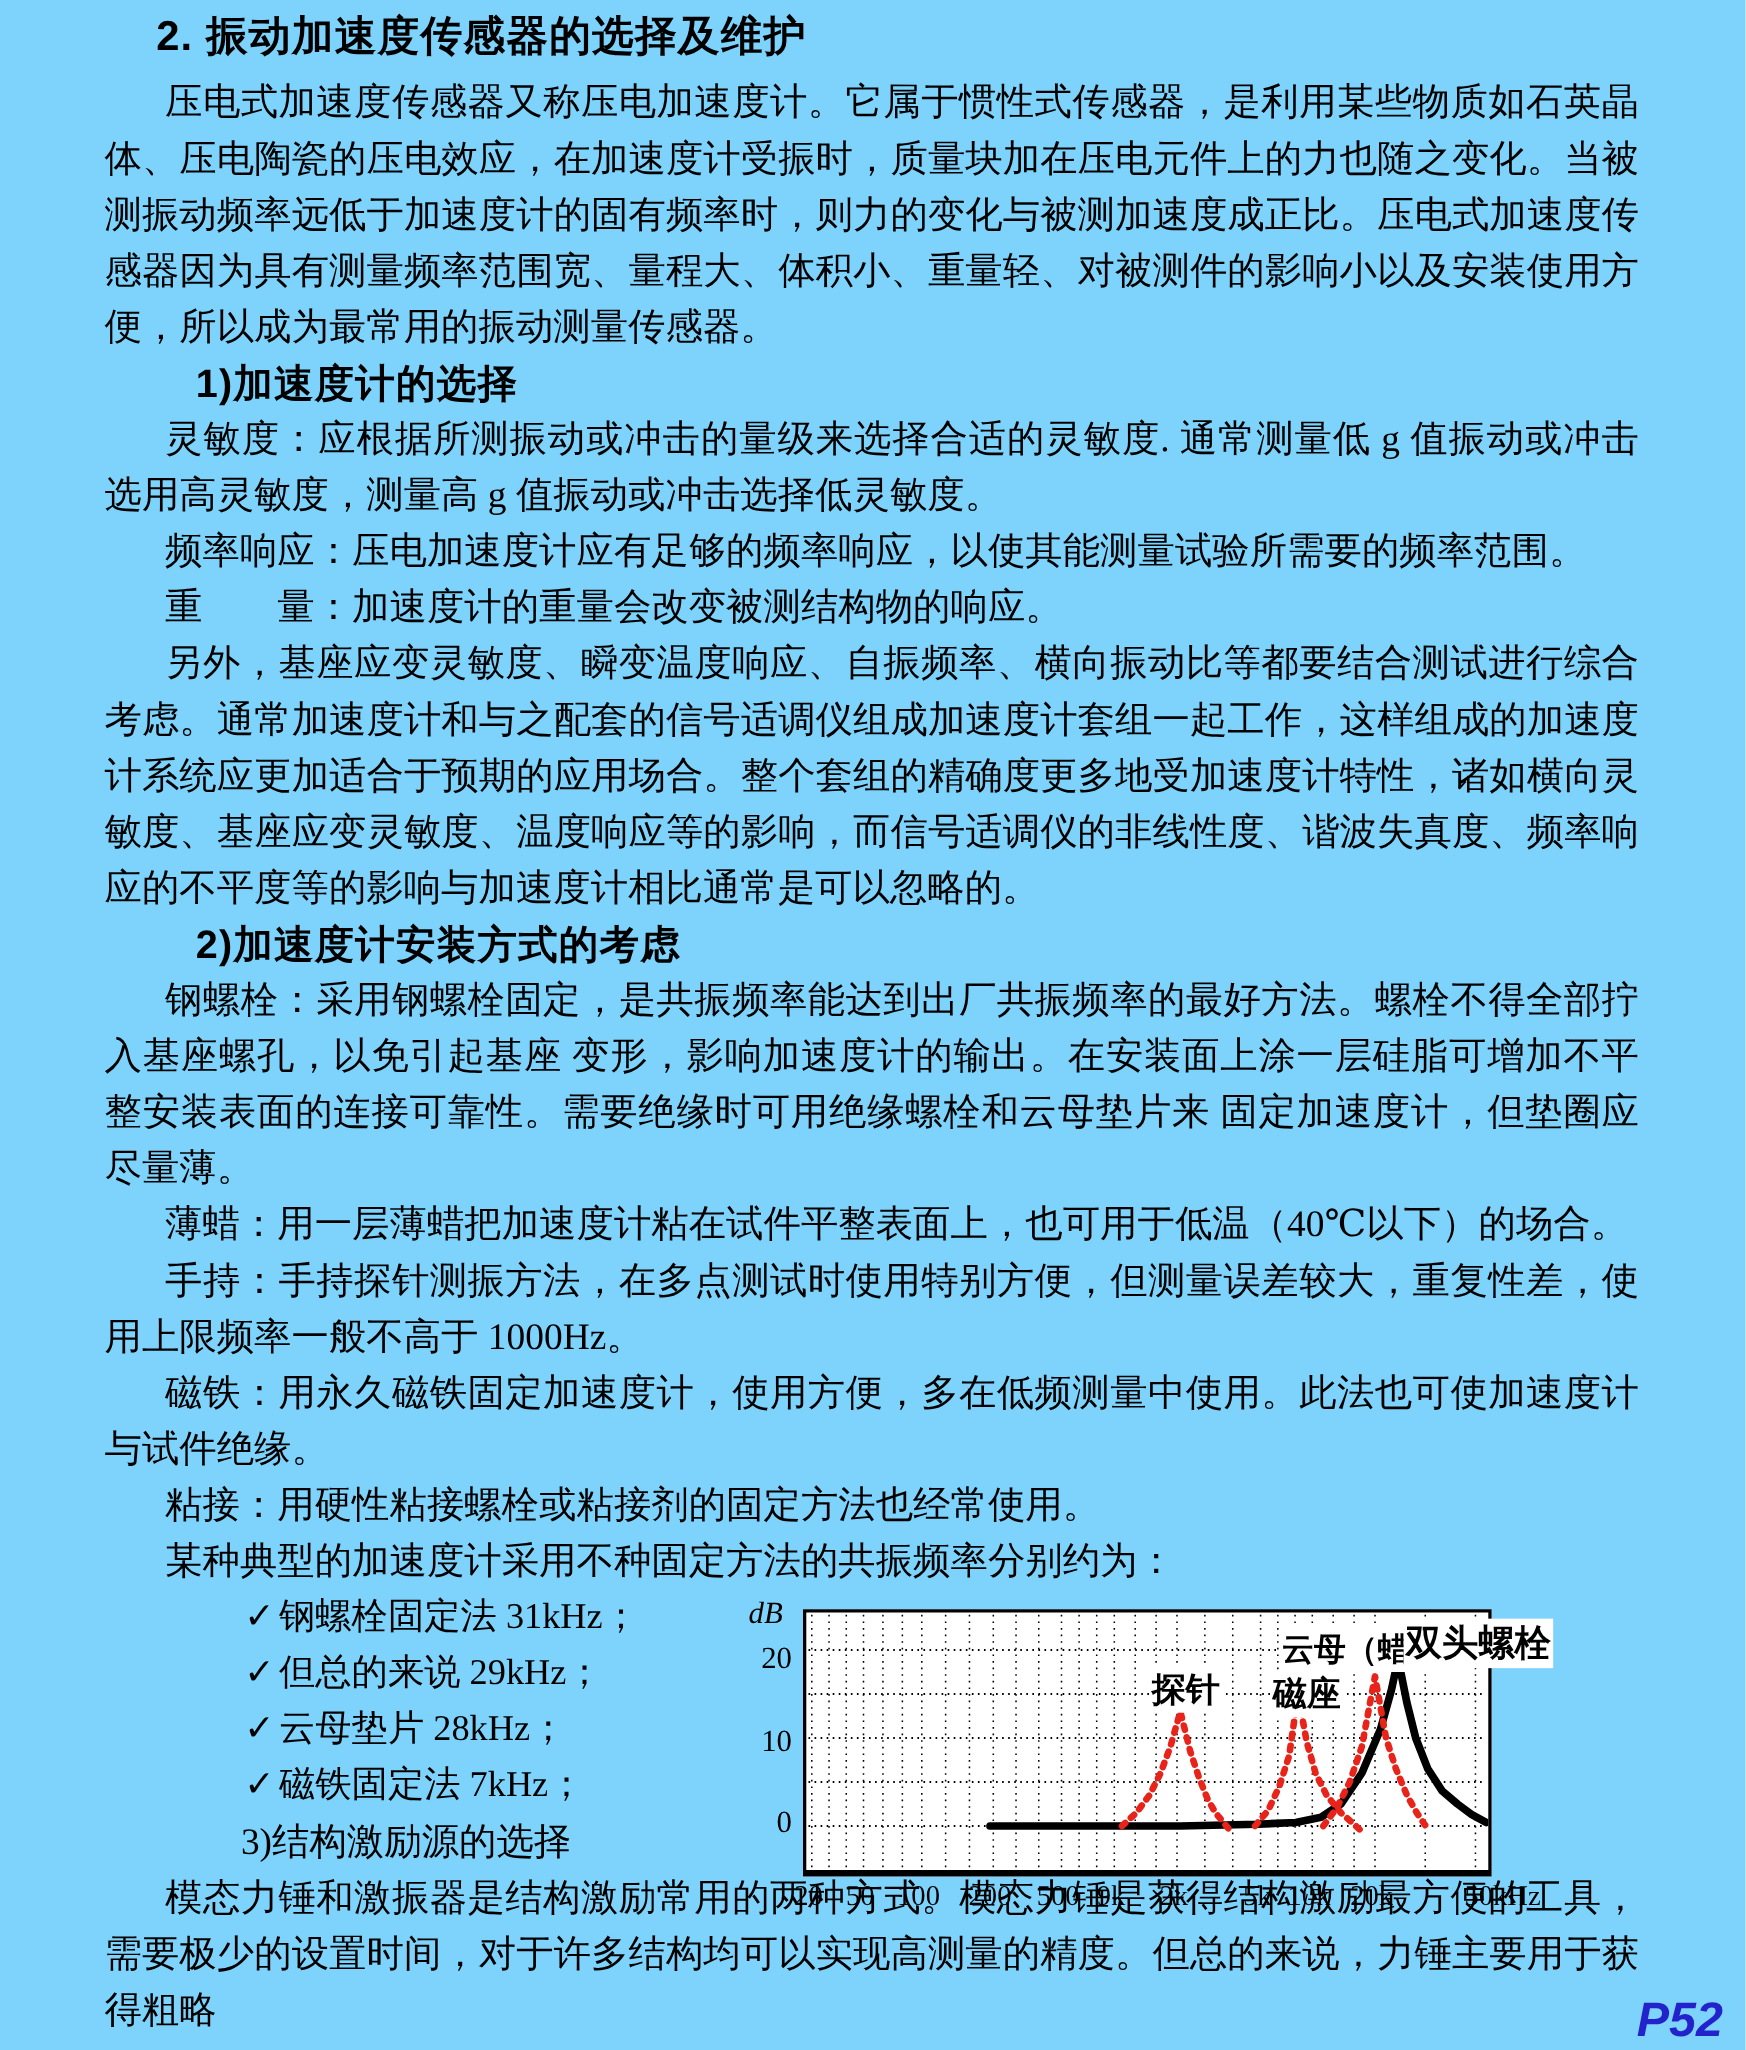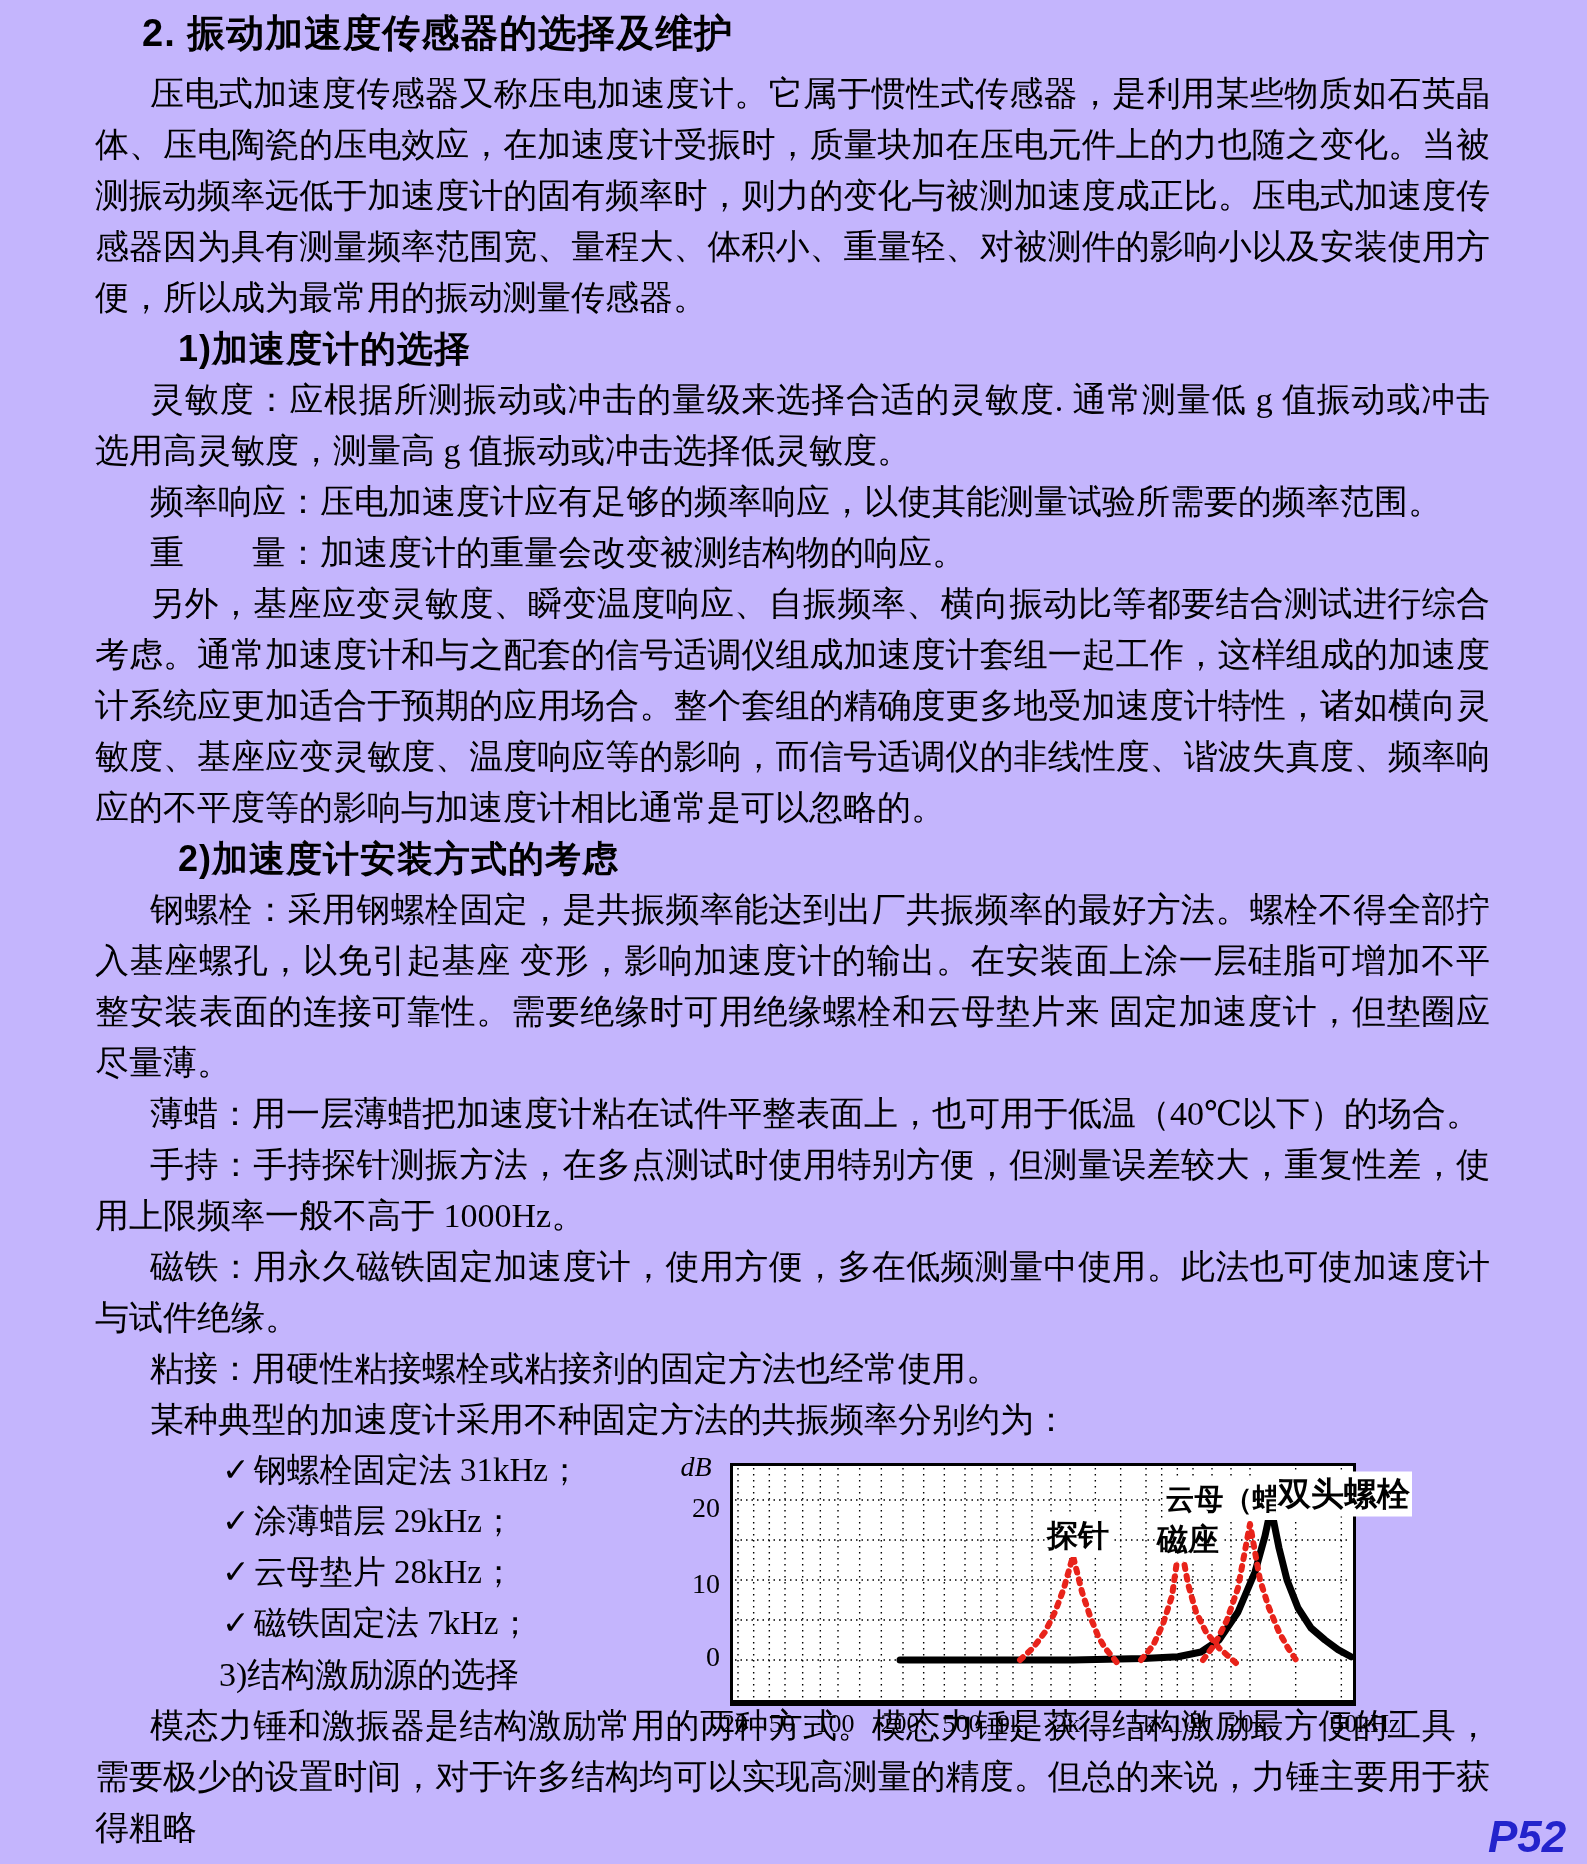--- a/index.html
+++ b/index.html
@@ -1,19 +1,19 @@
 <!DOCTYPE html>
 <html><head>
 <meta charset="utf-8">
 <style>
   html,body{margin:0;padding:0;background:#ffffff;}
   .page{
     position:relative;
     width:1587px;height:1864px;
-    background:#c4b5fd;
+    background:#7dd3fc;
     color:#000;
     font-family:"Liberation Serif","DejaVu Serif",serif;
     overflow:hidden;
   }
   h1.doc-title{
     margin:0 0 12px 142px;
     padding-top:10px;
     font-family:"Liberation Sans","DejaVu Sans",sans-serif;
     font-weight:bold;
     font-size:38px;line-height:46px;
@@ -102,21 +102,21 @@
   <p class="body-par">钢螺栓：采用钢螺栓固定，是共振频率能达到出厂共振频率的最好方法。螺栓不得全部拧入基座螺孔，以免引起基座 变形，影响加速度计的输出。在安装面上涂一层硅脂可增加不平整安装表面的连接可靠性。需要绝缘时可用绝缘螺栓和云母垫片来 固定加速度计，但垫圈应尽量薄。</p>
   <p class="body-par">薄蜡：用一层薄蜡把加速度计粘在试件平整表面上，也可用于低温（40℃以下）的场合。</p>
   <p class="body-par">手持：手持探针测振方法，在多点测试时使用特别方便，但测量误差较大，重复性差，使用上限频率一般不高于 1000Hz。</p>
   <p class="body-par">磁铁：用永久磁铁固定加速度计，使用方便，多在低频测量中使用。此法也可使加速度计与试件绝缘。</p>
   <p class="body-par">粘接：用硬性粘接螺栓或粘接剂的固定方法也经常使用。</p>
 
   <p class="body-par no-just">某种典型的加速度计采用不种固定方法的共振频率分别约为：</p>
 
   <ul class="checklist">
     <li><span class="check">✓</span><span>钢螺栓固定法 31kHz；</span></li>
-    <li><span class="check">✓</span><span>涂薄蜡层 29kHz；</span></li>
+    <li><span class="check">✓</span><span>但总的来说 29kHz；</span></li>
     <li><span class="check">✓</span><span>云母垫片 28kHz；</span></li>
     <li><span class="check">✓</span><span>磁铁固定法 7kHz；</span></li>
   </ul>
 
   <div class="sec3-row">3)结构激励源的选择</div>
 
   <p class="body-par">模态力锤和激振器是结构激励常用的两种方式。模态力锤是获得结构激励最方便的工具，需要极少的设置时间，对于许多结构均可以实现高测量的精度。但总的来说，力锤主要用于获得粗略</p>
 
   <div class="chart-wrap">
     <div class="chart-ylab">dB</div>

